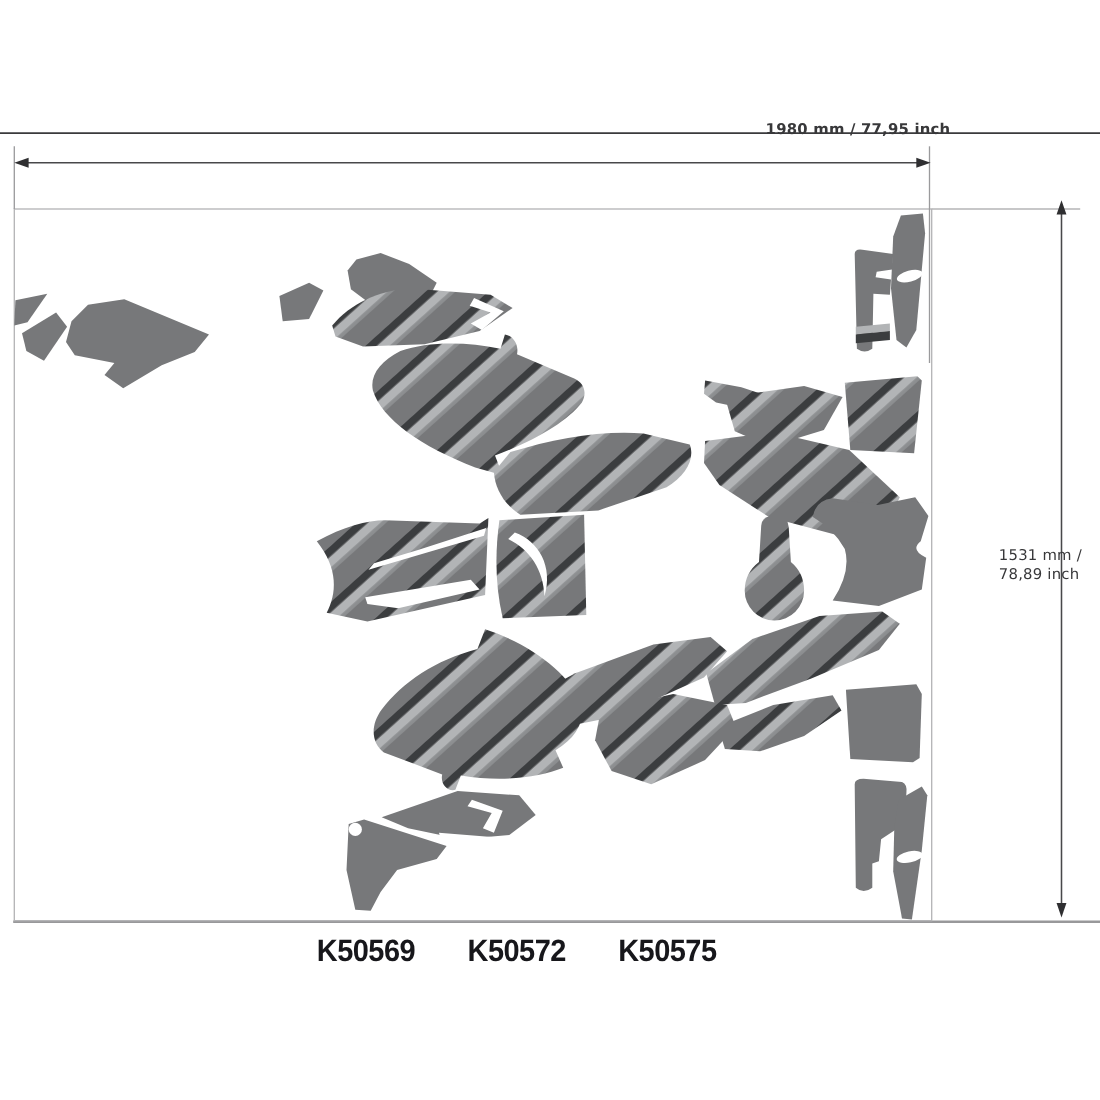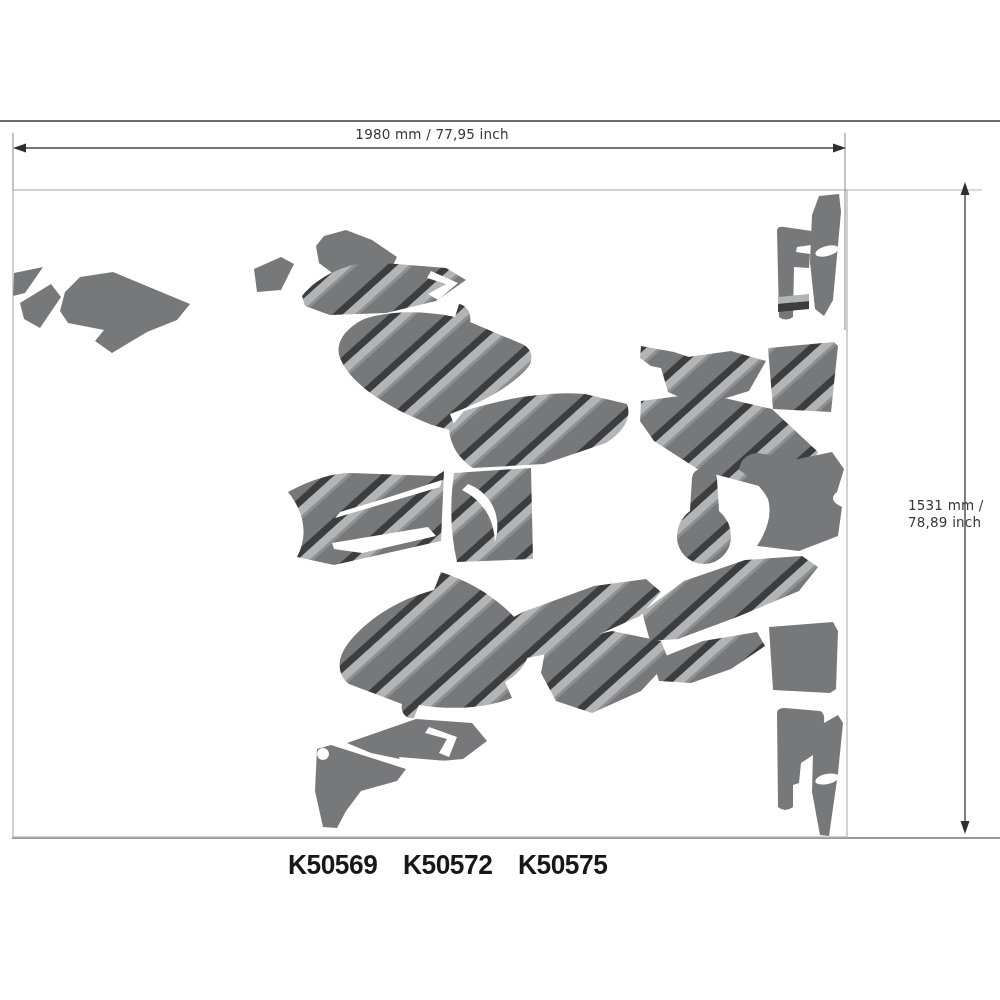--- a/index.html
+++ b/index.html
@@ -1,22 +1,22 @@
 <!DOCTYPE html>
 <html><head>
 <meta charset="utf-8">
 <style>
   html,body{margin:0;padding:0;background:#ffffff;}
   #stage{position:relative;width:1000px;height:1000px;background:#ffffff;overflow:hidden;
          font-family:"DejaVu Sans","Liberation Sans",sans-serif;}
   #decal-svg{position:absolute;left:0;top:0;}
   .dim-label{position:absolute;color:#38383a;font-size:13.5px;letter-spacing:0.2px;}
-  #width-label{left:0;top:126px;width:864px;text-align:center;}
+  #width-label{left:0;top:110px;width:864px;text-align:right;font-weight:bold;}
   #height-label{left:908px;top:497px;width:110px;text-align:left;line-height:16.5px;}
-  #part-numbers{position:absolute;left:288px;top:849px;display:flex;gap:20px;
+  #part-numbers{position:absolute;left:288px;top:849px;display:flex;gap:42px;
                 font-family:"Liberation Sans",sans-serif;font-weight:bold;
                 font-size:28px;color:#17171b;}
   .pn{display:inline-block;transform:scaleX(0.94);transform-origin:left center;letter-spacing:-0.5px;}
 </style>
 </head>
 <body>
 
 <div id="stage">
 
   <svg id="decal-svg" width="1000" height="1000" viewBox="0 0 1000 1000">

